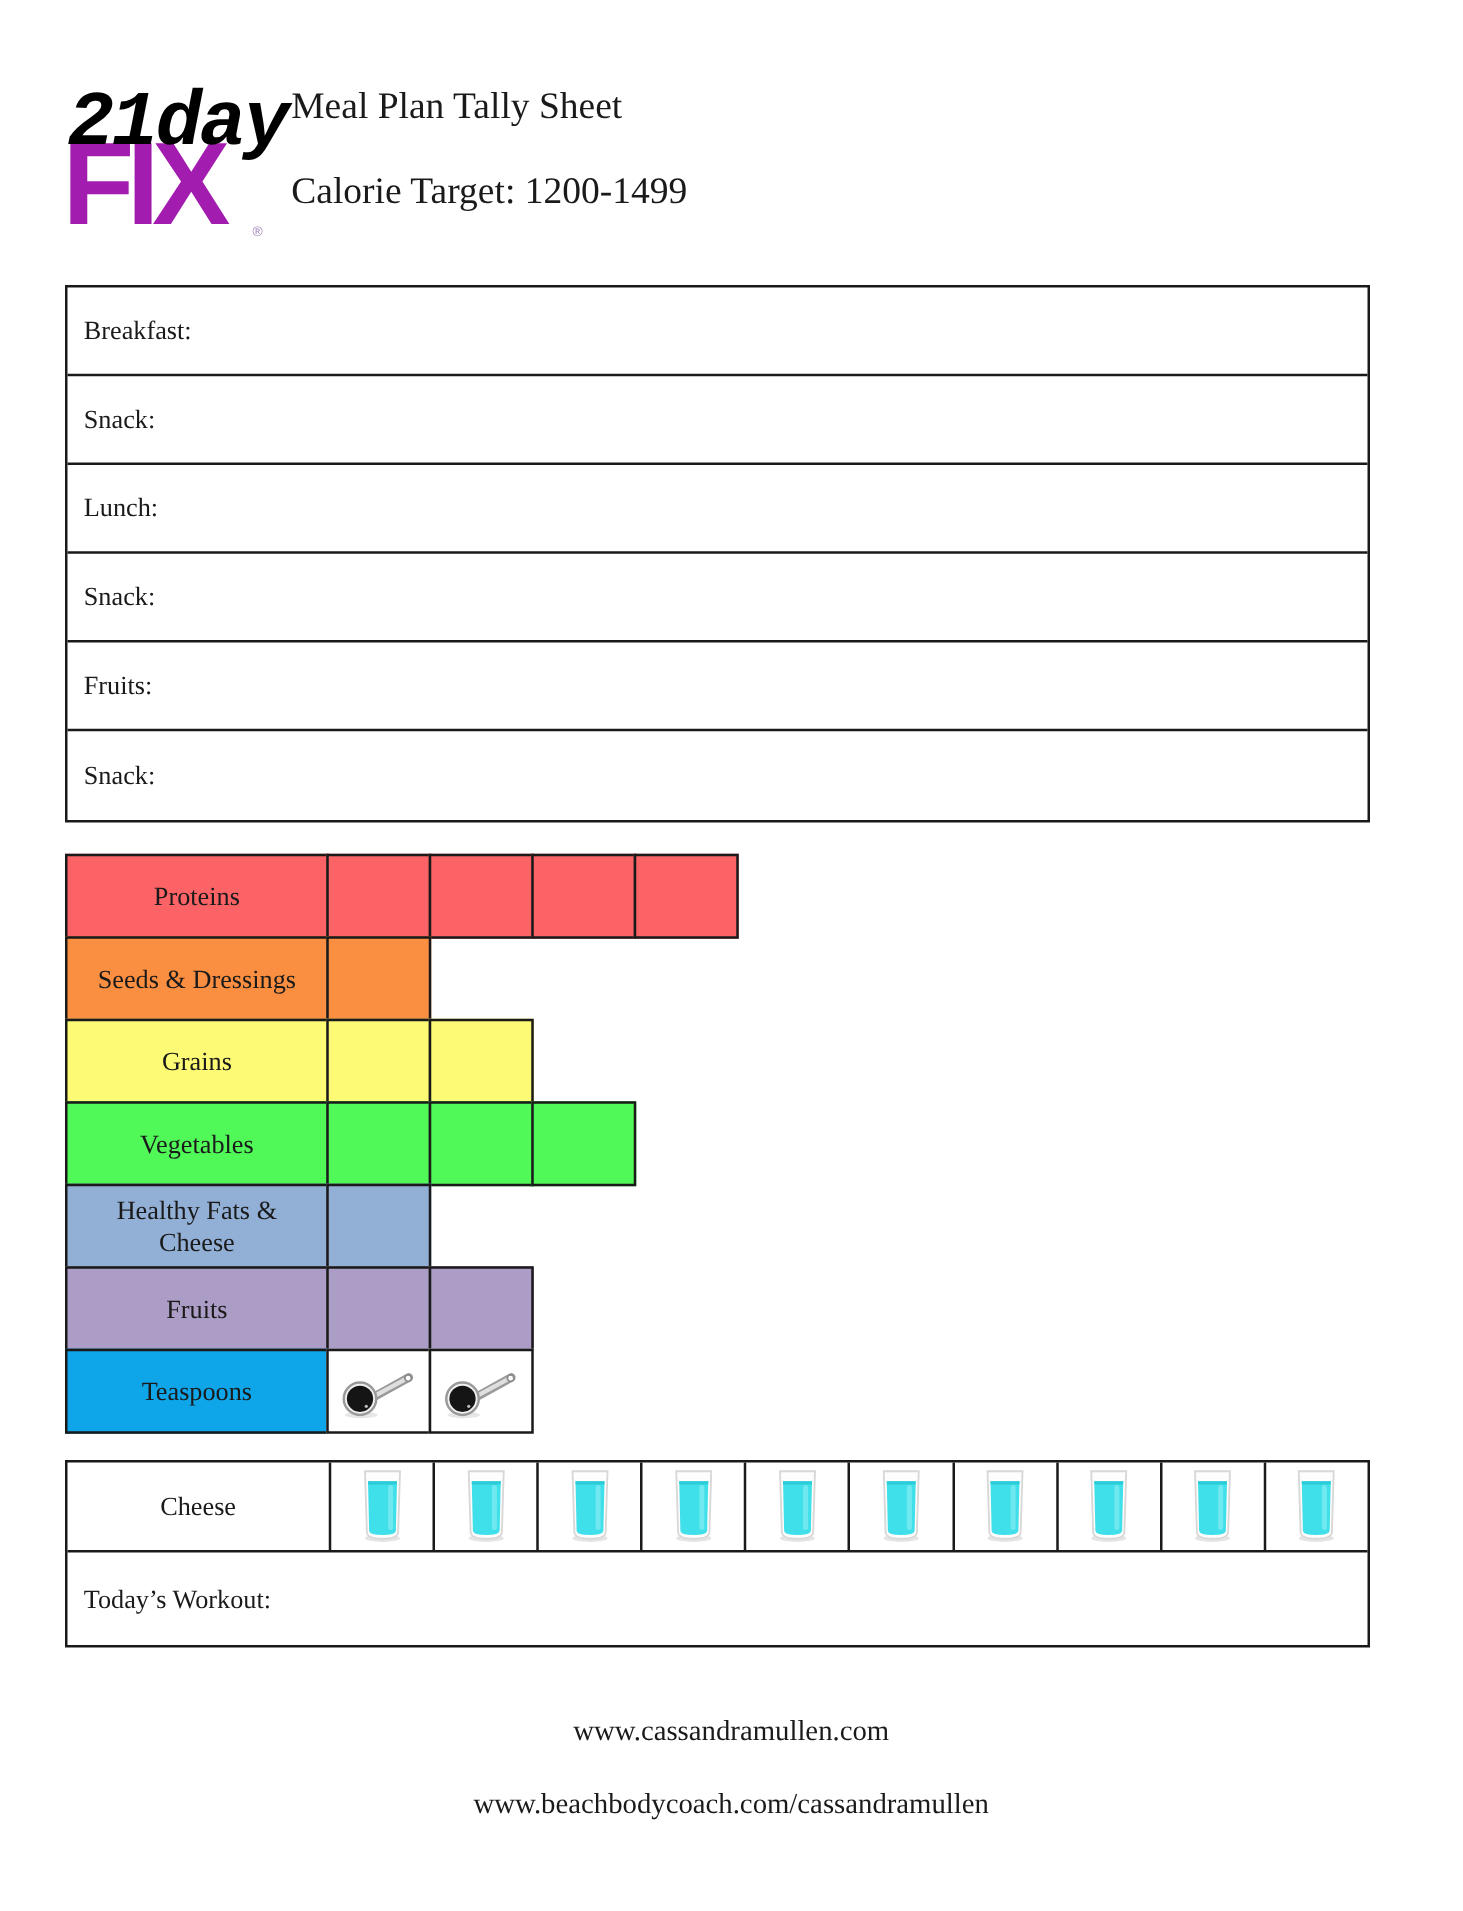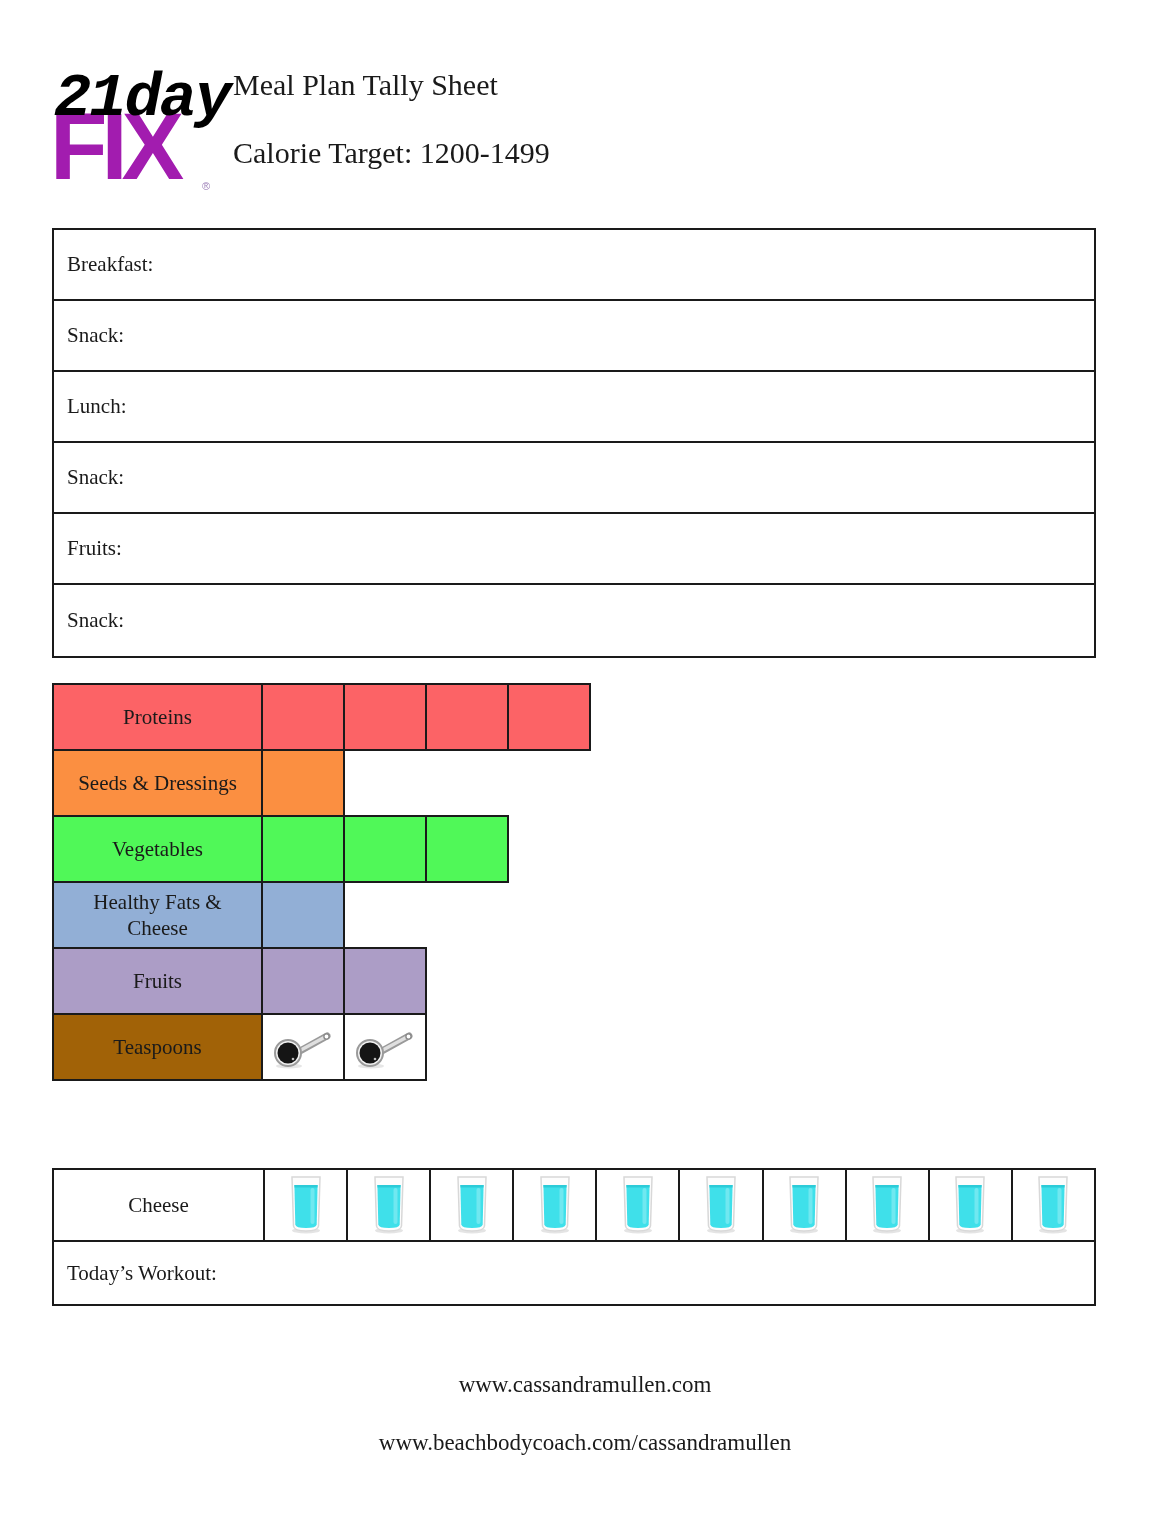--- a/index.html
+++ b/index.html
@@ -60,21 +60,21 @@
   .water-label{
     width:211px;border-right:2px solid #1a1a1a;box-sizing:border-box;
     display:flex;align-items:center;justify-content:center;font-size:21px;
   }
   .water-cell{
     flex:1;border-right:2px solid #1a1a1a;display:flex;align-items:center;
     justify-content:center;box-sizing:border-box;
   }
   .water-cell:last-child{border-right:none;}
   .workout-row{
-    height:64px;border-top:2px solid #1a1a1a;display:flex;align-items:center;
+    height:76px;border-top:2px solid #1a1a1a;display:flex;align-items:center;
     padding-left:13px;font-size:21px;box-sizing:border-box;
   }
 
   
   .footer-link{position:absolute;left:0;width:1170px;text-align:center;font-size:23px;}
   .footer-link.l1{top:1372px;}
   .footer-link.l2{top:1430px;}
 </style>
 </head>
 <body>
@@ -114,36 +114,41 @@
       <div class="tally-cell" style="background: rgb(252, 99, 102);"></div>
       <div class="tally-cell" style="background: rgb(252, 99, 102);"></div>
       <div class="tally-cell" style="background: rgb(252, 99, 102);"></div>
       <div class="tally-cell" style="background: rgb(252, 99, 102);"></div>
     </div>
     <div class="tally-row">
       <div class="tally-label" style="background: rgb(251, 143, 65);">Seeds &amp; Dressings</div>
       <div class="tally-cell" style="background: rgb(251, 143, 65);"></div>
     </div>
     <div class="tally-row">
+      <div class="tally-label" style="background: rgb(253, 250, 117);">Grains</div>
+      <div class="tally-cell" style="background: rgb(253, 250, 117);"></div>
+      <div class="tally-cell" style="background: rgb(253, 250, 117);"></div>
+    </div>
+    <div class="tally-row">
       <div class="tally-label" style="background: rgb(80, 248, 88);">Vegetables</div>
       <div class="tally-cell" style="background: rgb(80, 248, 88);"></div>
       <div class="tally-cell" style="background: rgb(80, 248, 88);"></div>
       <div class="tally-cell" style="background: rgb(80, 248, 88);"></div>
     </div>
     <div class="tally-row">
       <div class="tally-label" style="background: rgb(146, 175, 214);">Healthy Fats &amp; Cheese</div>
       <div class="tally-cell" style="background: rgb(146, 175, 214);"></div>
     </div>
     <div class="tally-row">
       <div class="tally-label" style="background: rgb(172, 157, 198);">Fruits</div>
       <div class="tally-cell" style="background: rgb(172, 157, 198);"></div>
       <div class="tally-cell" style="background: rgb(172, 157, 198);"></div>
     </div>
     <div class="tally-row">
-      <div class="tally-label" style="background: #a16207;">Teaspoons</div>
+      <div class="tally-label" style="background: #0ea5e9;">Teaspoons</div>
       <div class="tally-cell" style="background: rgb(255, 255, 255);">
   <svg width="64" height="48" viewBox="0 0 64 48">
     <ellipse cx="18" cy="43" rx="13" ry="2.6" fill="#dcdcdc" opacity="0.7"></ellipse>
     <line x1="29" y1="28" x2="56" y2="13" stroke="#9a9a9a" stroke-width="7" stroke-linecap="round"></line>
     <line x1="29" y1="27.5" x2="55" y2="13.5" stroke="#dfdfdf" stroke-width="3.5" stroke-linecap="round"></line>
     <circle cx="55.5" cy="13.5" r="2.6" fill="#ffffff" stroke="#8a8a8a" stroke-width="1.4"></circle>
     <circle cx="17" cy="30" r="13" fill="#f1f1f1" stroke="#9a9a9a" stroke-width="2"></circle>
     <circle cx="17" cy="30" r="10.5" fill="#151515"></circle>
     <circle cx="22" cy="36" r="1.3" fill="#bdbdbd"></circle>
   </svg>

